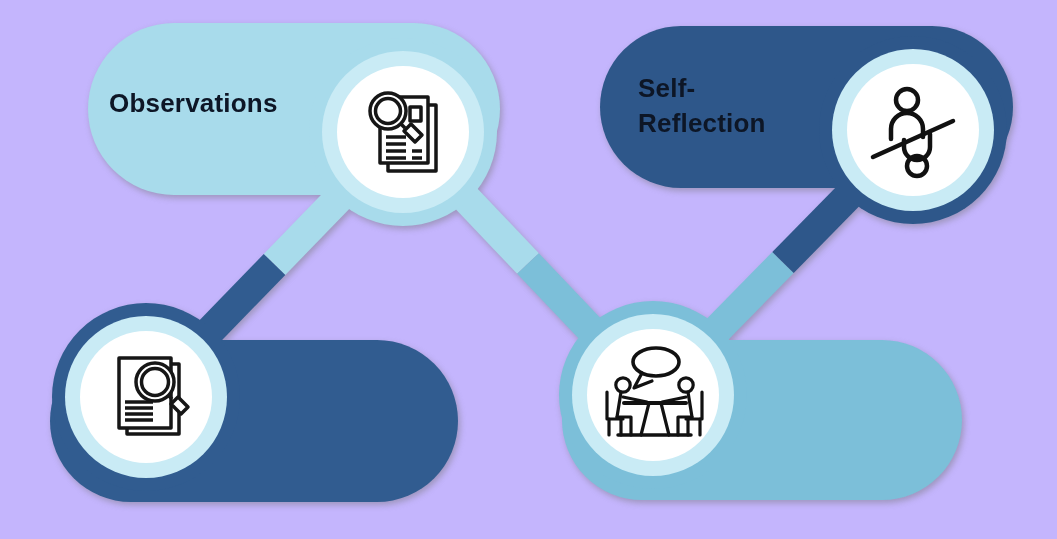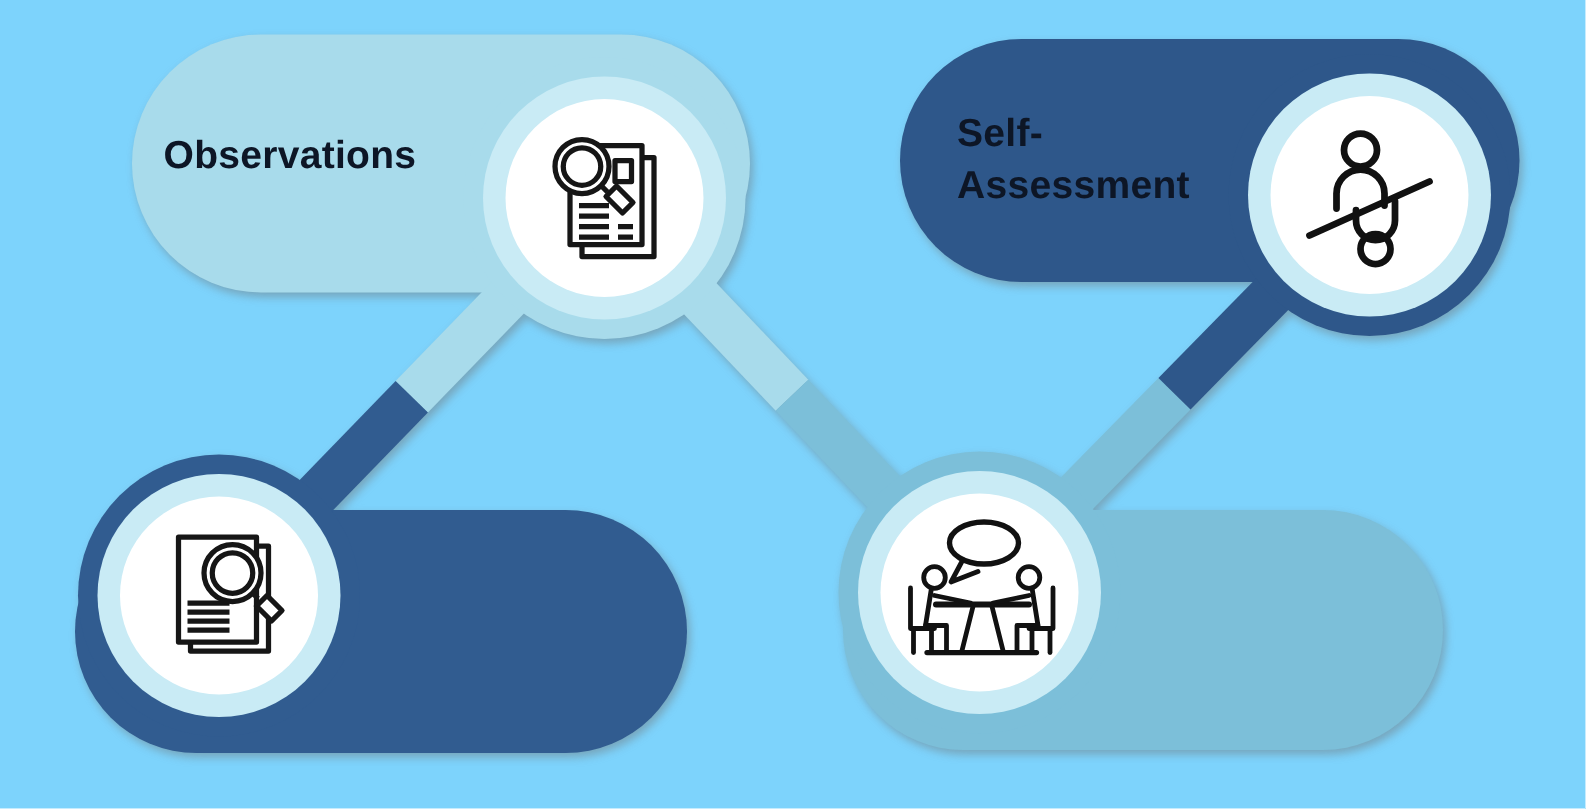--- a/index.html
+++ b/index.html
@@ -1,19 +1,19 @@
 <!DOCTYPE html>
 <html><head>
 <meta charset="utf-8">
 <style>
   html,body{margin:0;padding:0;background:#ffffff;}
   .stage{
     position:relative;
     width:1057px;height:539px;
-    background:#7dd3fc;
+    background:#c4b5fd;
     overflow:hidden;
     font-family:"Liberation Sans", sans-serif;
   }
   .scene{
     position:absolute;left:0;top:0;
     filter:drop-shadow(2px 3px 3px rgba(110,110,110,0.45));
   }
   .node-label{
     position:absolute;
     font-weight:700;
@@ -132,17 +132,17 @@
       <path d="M94,77 L80,77 L80,95"></path>
       <path d="M104,52 L104,79 L88,79"></path>
       <path d="M102,79 L102,95"></path>
       <path d="M90,79 L90,95"></path>
     </g>
   </svg>
 
   <div class="node-label label-observations">Observations</div>
 
   <div class="node-label label-self-reflection">Self-
-Assessment</div>
+Reflection</div>
 
 
 
 </div>
 
 </body></html>

